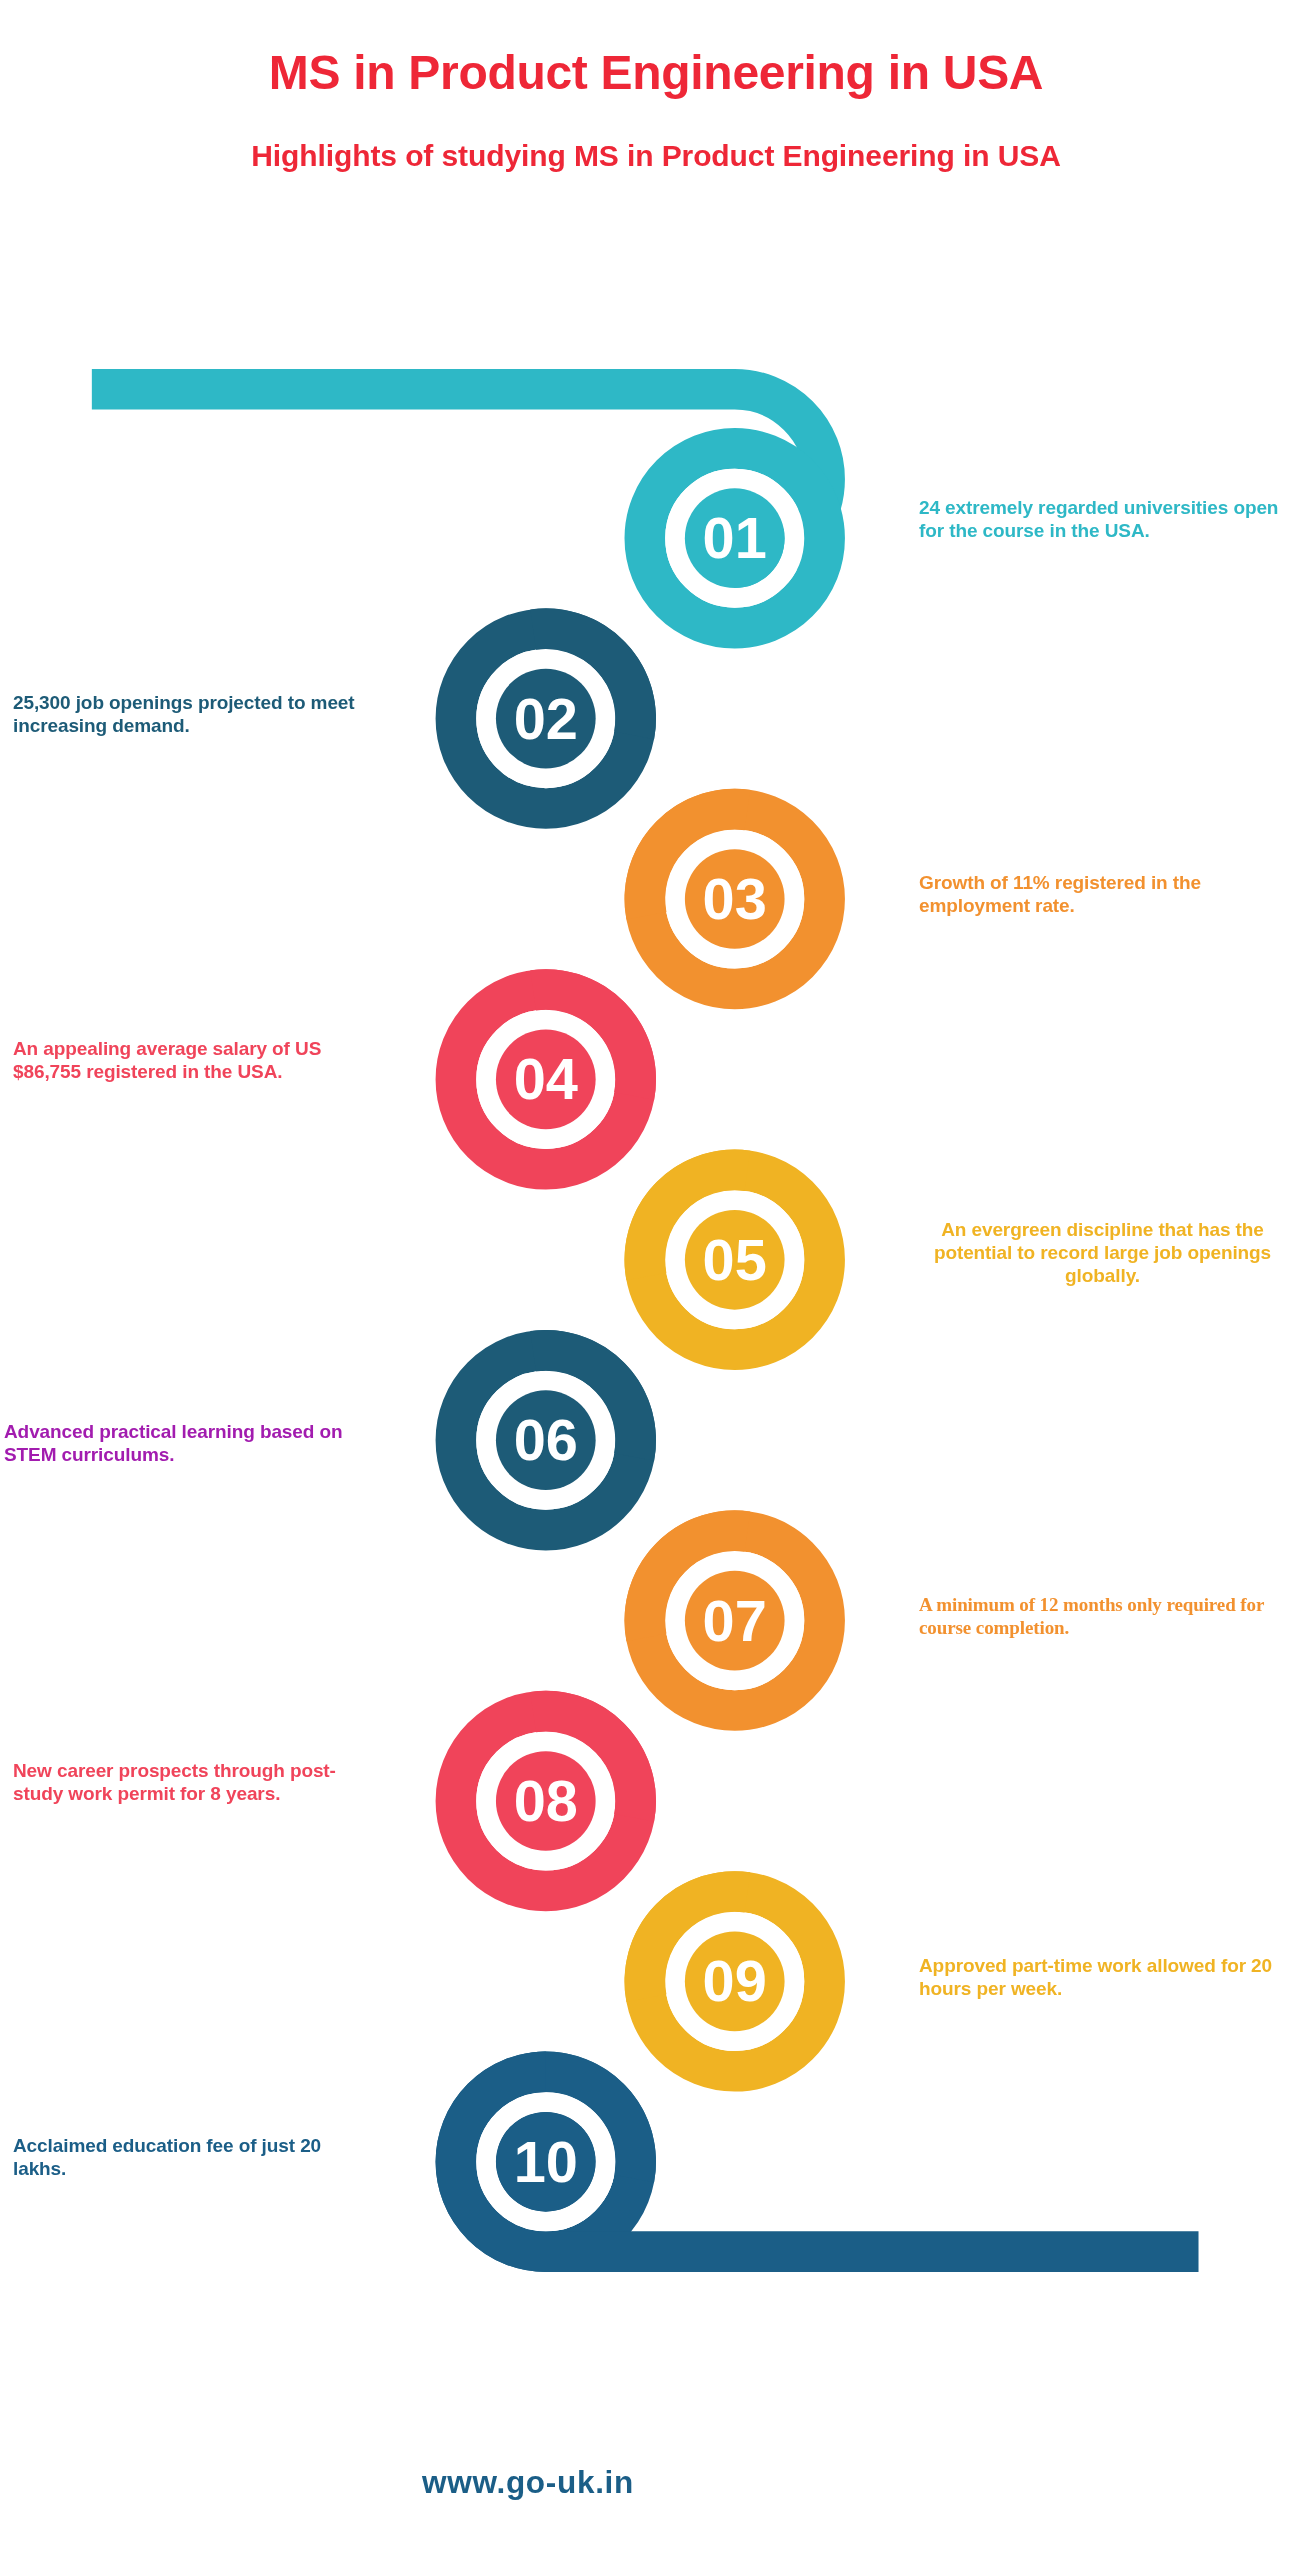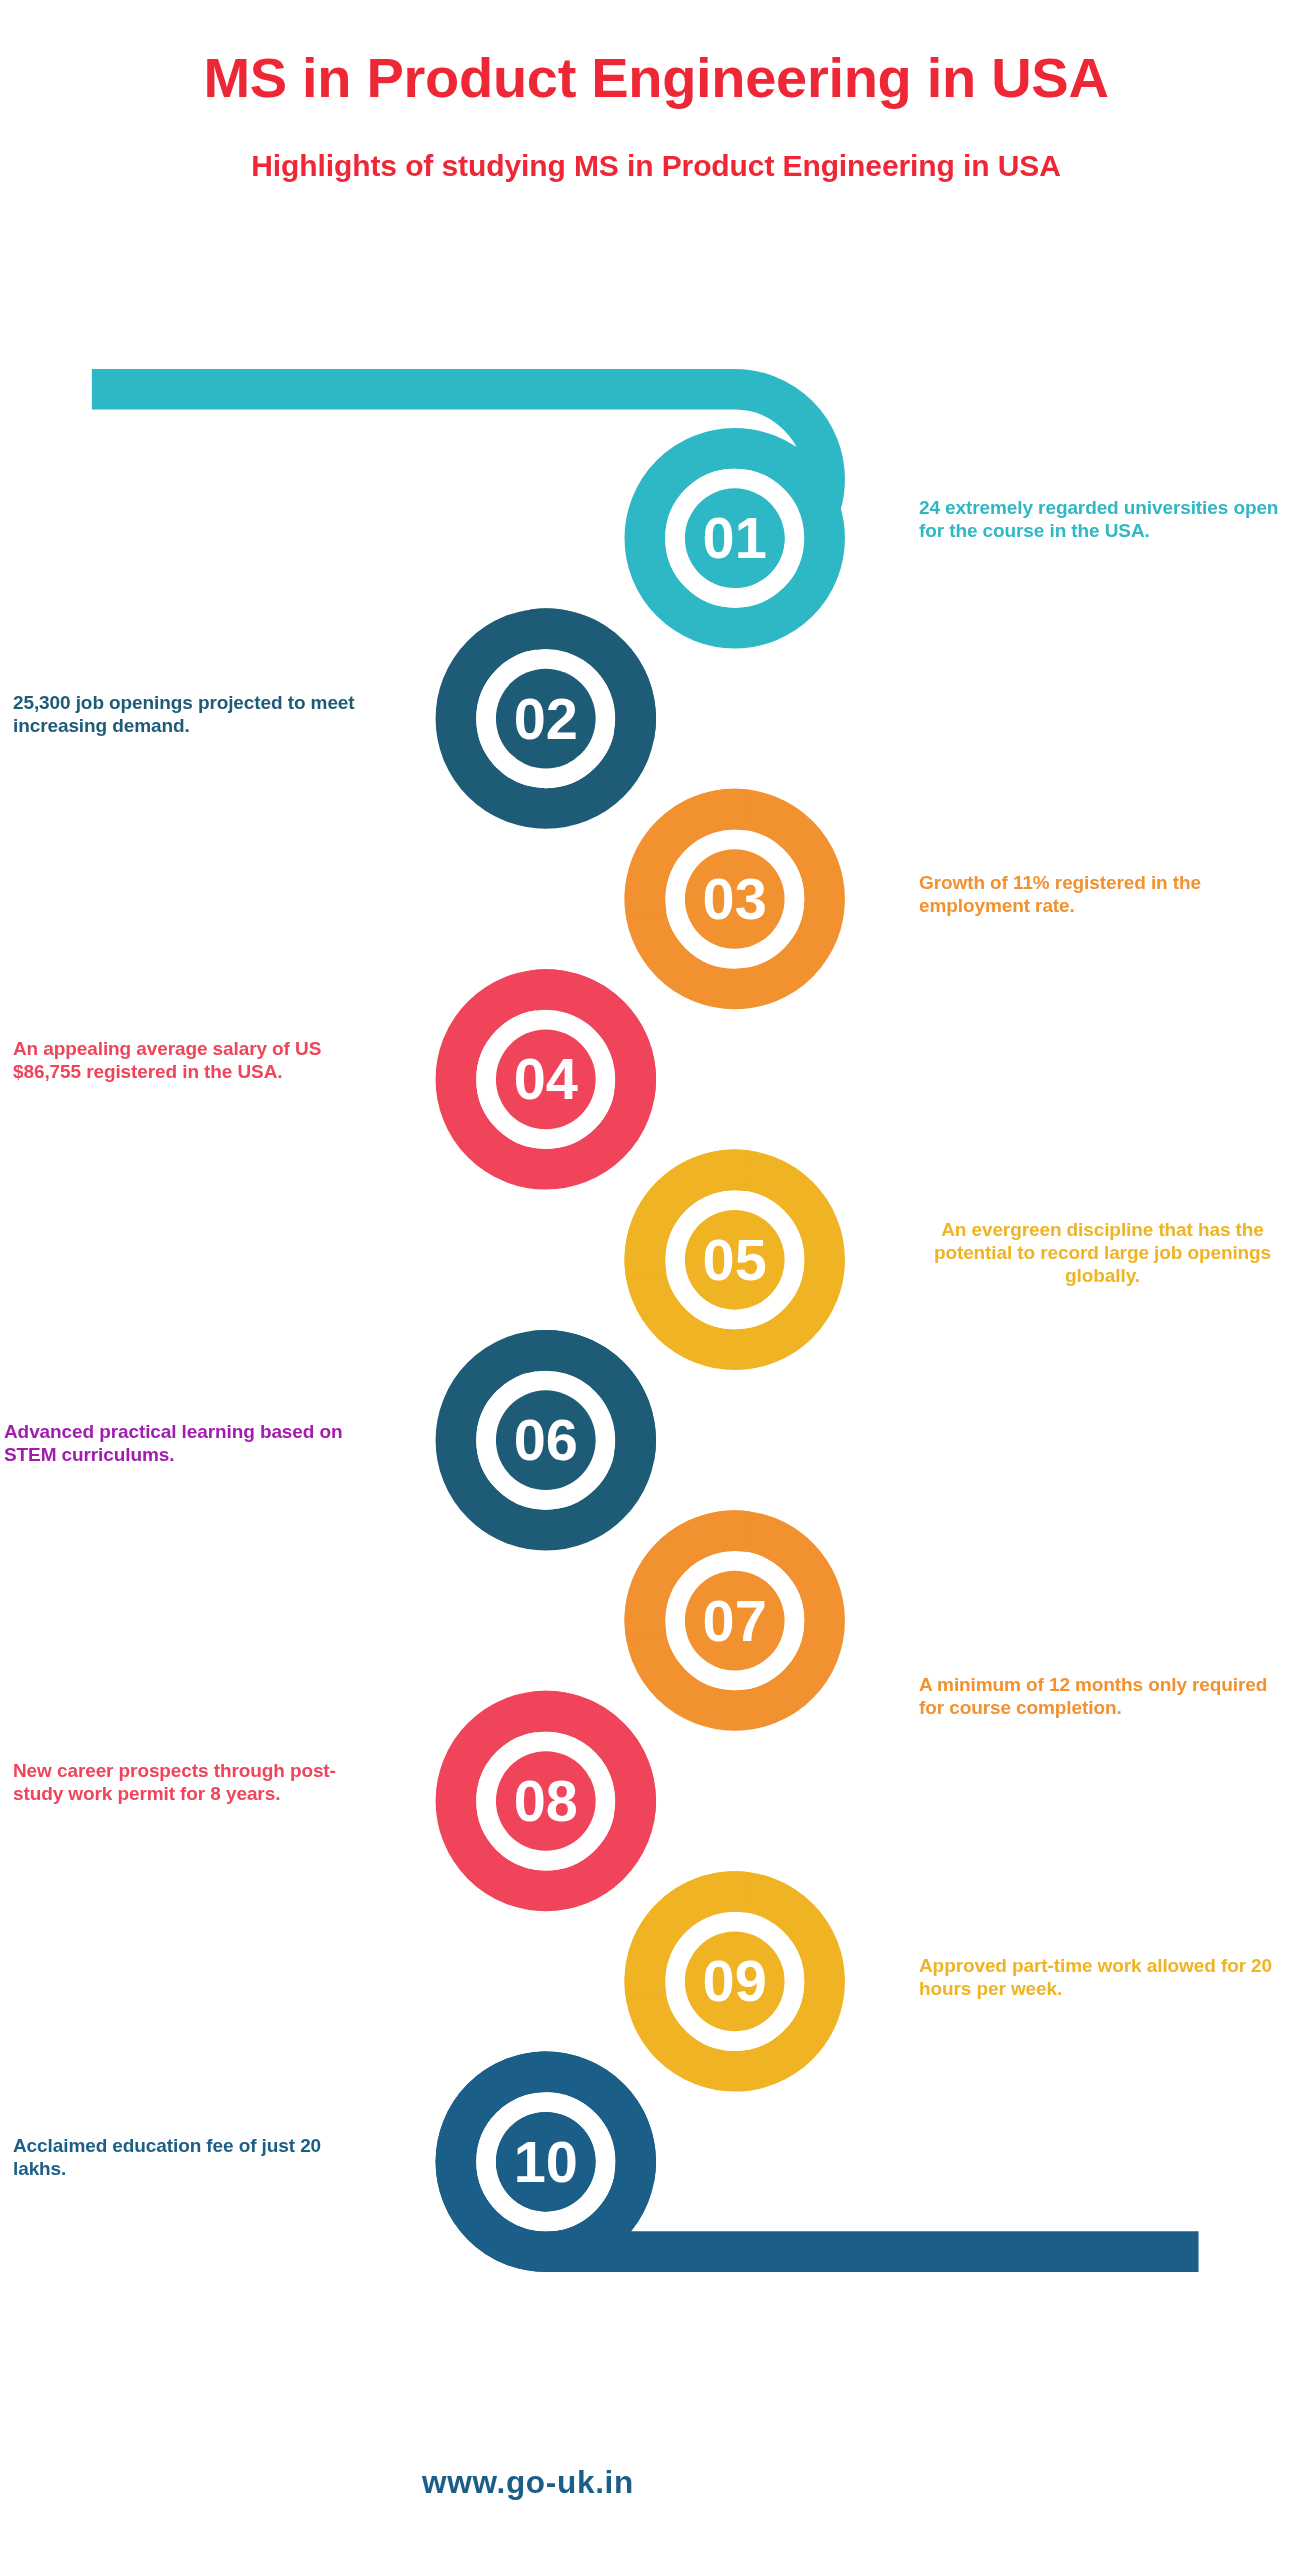--- a/index.html
+++ b/index.html
@@ -19,21 +19,21 @@
   
   .header {
     position: absolute;
     top: 0; left: 0;
     width: 1312px;
     text-align: center;
   }
   .main-title {
     margin: 0;
     padding-top: 45px;
-    font-size: 56px;
+    font-size: 48px;
     font-weight: bold;
     letter-spacing: -0.3px;
     color: #ee2737;
     font-family: "Liberation Sans", sans-serif;
   }
   .sub-title {
     margin: 0;
     padding-top: 39px;
     font-size: 30px;
     font-weight: bold;
@@ -166,21 +166,21 @@
     </svg>
 </div>
 
 <div id="callouts">
     <div class="callout right" style="color: rgb(46, 184, 198); top: 496px; left: 919px; width: 367px;"><span>24 extremely regarded universities open for the course in the USA.</span></div>
     <div class="callout left" style="color: rgb(29, 91, 119); top: 691px; left: 13px; width: 354px;"><span>25,300 job openings projected to meet increasing demand.</span></div>
     <div class="callout right" style="color: rgb(242, 145, 47); top: 871px; left: 919px; width: 367px;"><span>Growth of 11% registered in the employment rate.</span></div>
     <div class="callout left" style="color: rgb(240, 68, 90); top: 1037px; left: 13px; width: 354px;"><span>An appealing average salary of US $86,755 registered in the USA.</span></div>
     <div class="callout right" style="color: rgb(240, 179, 35); top: 1218px; left: 919px; width: 367px; text-align: center;"><span>An evergreen discipline that has the potential to record large job openings globally.</span></div>
     <div class="callout left" style="color: #a21caf; top: 1412px; left: 4px; width: 354px; margin-top: 8px;"><span>Advanced practical learning based on STEM curriculums.</span></div>
-    <div class="callout right" style="color: rgb(242, 145, 47); top: 1673px; left: 919px; width: 367px;"><span>A minimum of 12 months only required for course completion.</span></div>
+    <div class="callout right" style="color: rgb(242, 145, 47); top: 1593px; left: 919px; width: 367px; font-family: Liberation Serif, serif;"><span>A minimum of 12 months only required for course completion.</span></div>
     <div class="callout left" style="color: rgb(240, 68, 90); top: 1759px; left: 13px; width: 354px;"><span>New career prospects through post-study work permit for 8 years.</span></div>
     <div class="callout right" style="color: rgb(240, 179, 35); top: 1954px; left: 919px; width: 367px;"><span>Approved part-time work allowed for 20 hours per week.</span></div>
     <div class="callout left" style="color: rgb(27, 94, 135); top: 2134px; left: 13px; width: 354px;"><span>Acclaimed education fee of just 20 lakhs.</span></div>
   </div>
 
 <div class="footer">
   <span class="footer-url">www.go-uk.in</span>
 </div>
 
 

